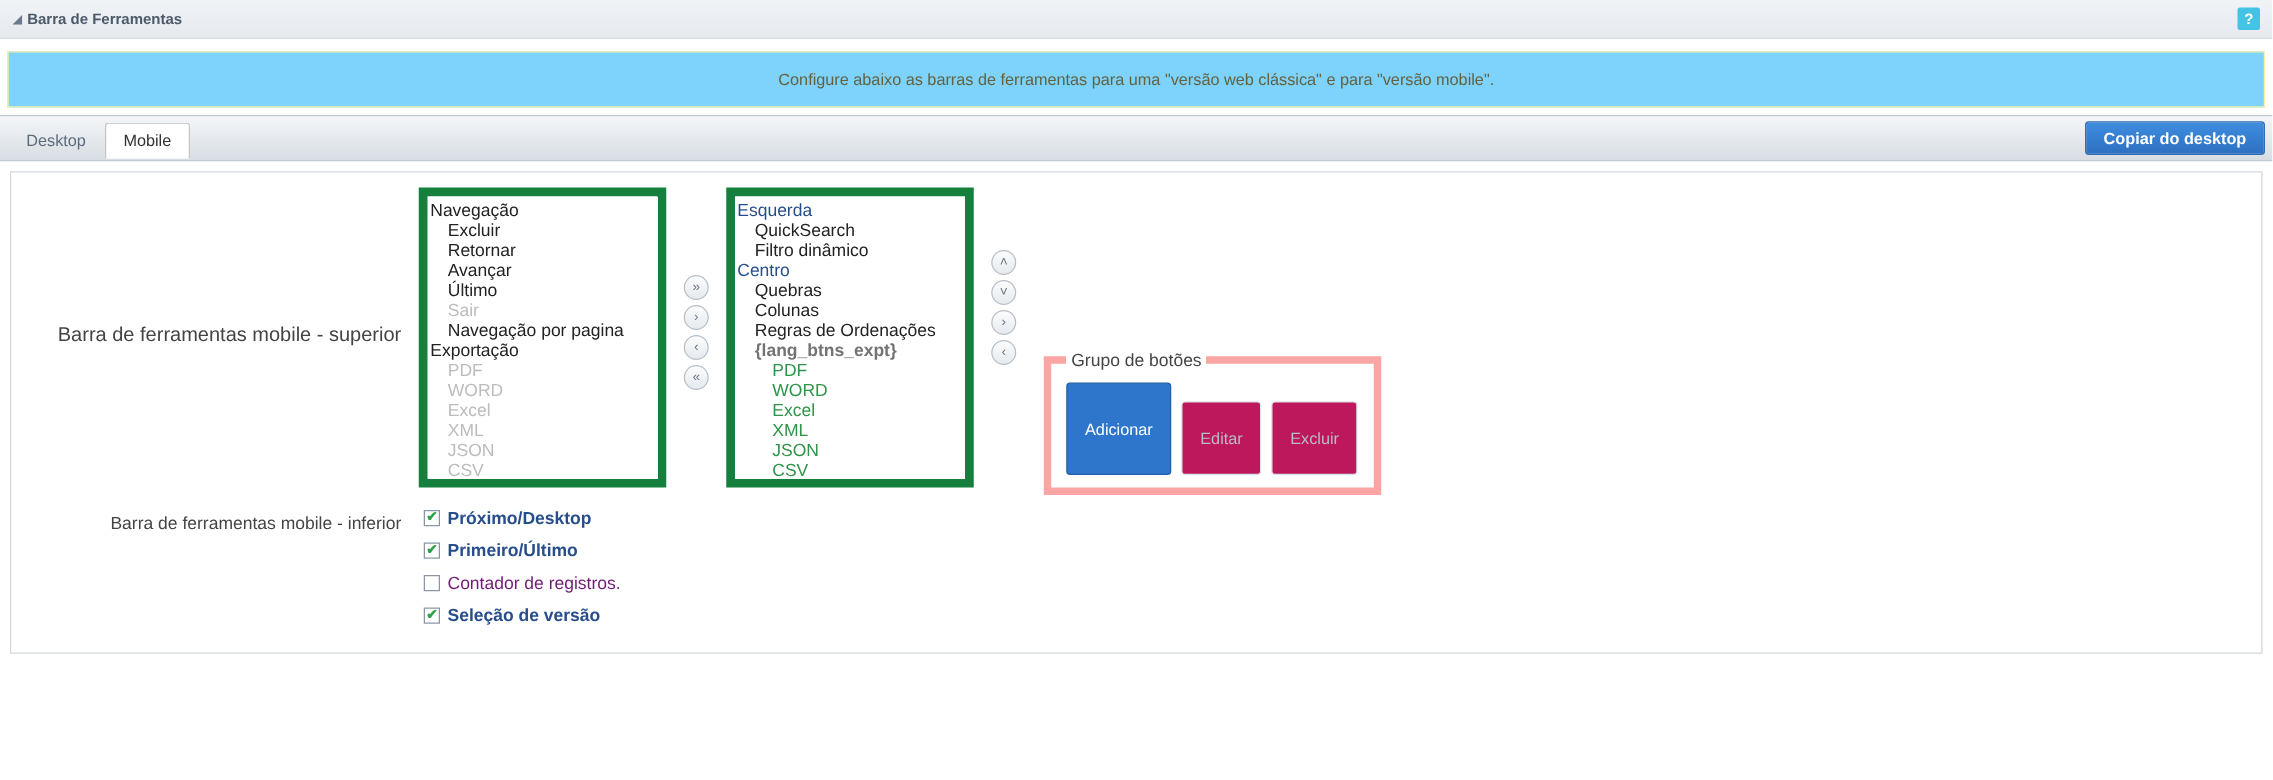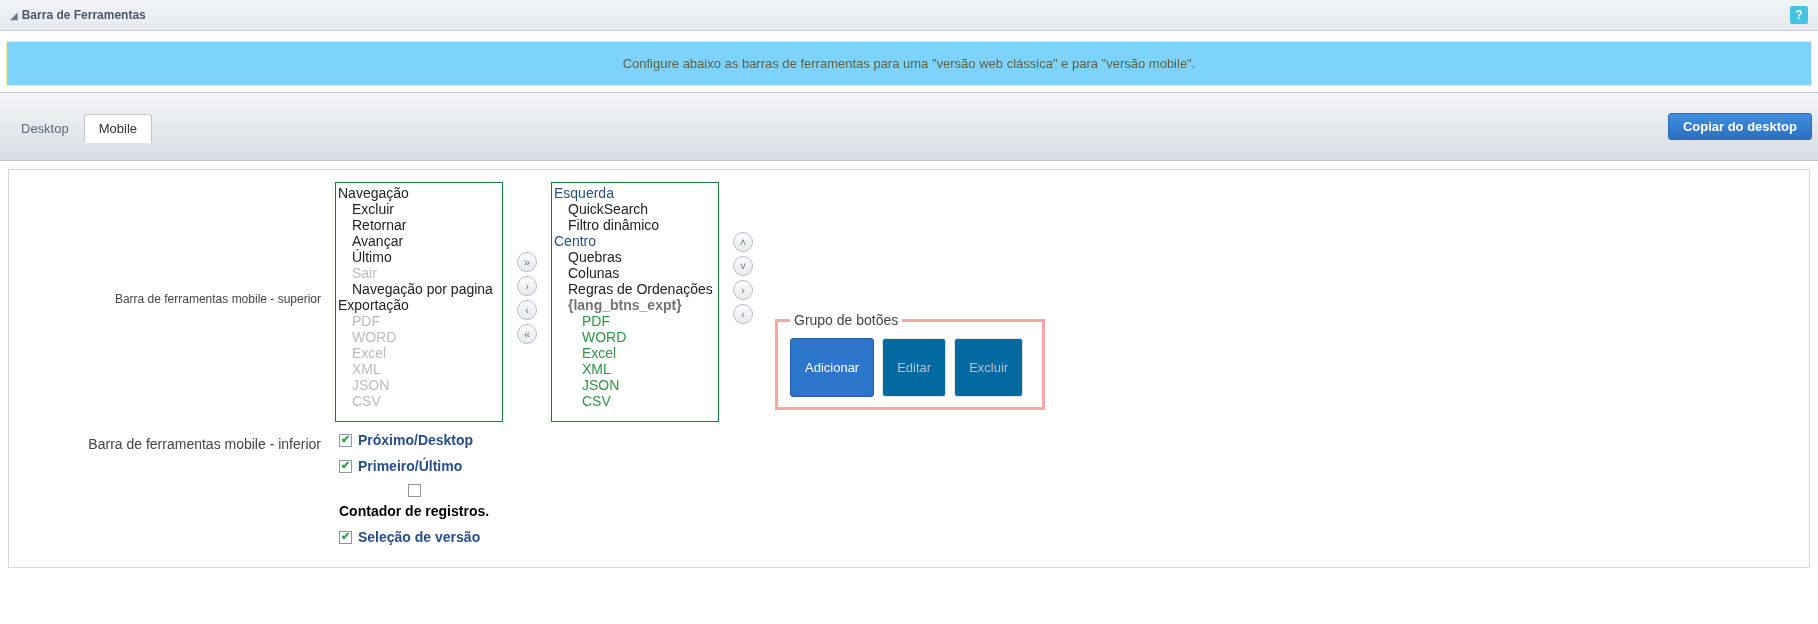--- a/index.html
+++ b/index.html
@@ -7,49 +7,49 @@
   .header-bar { background: linear-gradient(#f0f3f6, #e6eaef); border-bottom: 1px solid #c9d3dc; padding: 6px 10px; display: flex; align-items: center; justify-content: space-between; }
   .header-left { display: flex; align-items: center; gap: 4px; }
   .collapse-arrow { color: #6a7a8b; font-size: 10px; cursor: pointer; }
   .header-title { font-weight: bold; color: #4b5968; }
   .help-btn { width: 18px; height: 18px; background: #44c4e4; color: #fff; border-radius: 2px; display: flex; align-items: center; justify-content: center; font-weight: bold; cursor: pointer; font-size: 12px; }
   .info-banner { background: #7dd3fc; border: 1px solid #f7f0a5; color: #626241; padding: 14px; text-align: center; margin: 10px 6px 6px 6px; font-size: 13px; }
   .tab-row { display: flex; align-items: center; background: linear-gradient(#f4f6f8, #d7dde3); border-top: 1px solid #c0c8d0; border-bottom: 1px solid #c0c8d0; padding: 0 6px; margin-top: 6px; }
   .tab { padding: 6px 14px; cursor: pointer; color: #5c6b7b; font-size: 13px; border: 1px solid transparent; border-bottom: none; margin-top: 2px; }
   .tab.active { background: #fff; border: 1px solid #c5c5c5; border-bottom: 1px solid #fff; border-radius: 3px 3px 0 0; color: #333; position: relative; top: 1px; }
   .tab-spacer { flex: 1; }
-  .copy-btn { background: linear-gradient(#3f8de0, #2d70c0); color: #fff; border: 1px solid #2d6db6; border-radius: 3px; padding: 5px 14px; font-weight: bold; cursor: pointer; font-size: 13px; margin: 20px 0; }
+  .copy-btn { background: linear-gradient(#3f8de0, #2d70c0); color: #fff; border: 1px solid #2d6db6; border-radius: 3px; padding: 5px 14px; font-weight: bold; cursor: pointer; font-size: 13px; margin: 4px 0; }
   .content-panel { border: 1px solid #d3d9df; margin: 8px; padding: 12px; }
   .config-row { display: flex; align-items: flex-start; gap: 14px; margin-bottom: 10px; }
-  .row-label { width: 300px; padding-top: 110px; color: #444; font-size: 12px; text-align: right; }
+  .row-label { width: 300px; padding-top: 110px; color: #444; font-size: 16px; text-align: right; }
   .row-label-inf { width: 300px; padding-top: 4px; color: #444; font-size: 14px; text-align: right; }
-  .listbox { width: 168px; height: 240px; border: 1px solid #15803d; font-size: 14px; overflow-y: scroll; padding: 2px; background: #fff; }
+  .listbox { width: 198px; height: 240px; border: 7px solid #15803d; font-size: 14px; overflow-y: scroll; padding: 2px; background: #fff; }
   .listbox .group { color: #222; }
   .listbox .group.blue { color: #274e8b; }
   .listbox .item { padding-left: 14px; color: #222; }
   .listbox .item.sub { padding-left: 28px; }
   .listbox .item.disabled { color: #bcbcbc; }
   .listbox .item.disabled.sub { padding-left: 14px; }
   .listbox .group.bold-green { color: #737373; font-weight: bold; padding-left: 14px; }
   .listbox .item.green { color: #2f9447; padding-left: 28px; }
   .transfer-btns { display: flex; flex-direction: column; gap: 4px; justify-content: center; align-items: center; padding-top: 70px; }
   .circle-btn { width: 20px; height: 20px; border: 1px solid #b6bec6; border-radius: 50%; background: linear-gradient(#fbfcfd, #e6eaee); display: flex; align-items: center; justify-content: center; cursor: pointer; color: #6b7682; font-size: 11px; line-height: 1; }
   .order-btns { display: flex; flex-direction: column; gap: 4px; padding-top: 50px; }
   .right-panel { flex: 1; padding-left: 8px; }
   .desc-text { color: #555; font-size: 14px; text-align: right; padding-right: 6px; }
-  .fieldset { border: 3px solid #fca5a5; margin-top: 130px; padding: 10px 12px 10px 12px; width: 270px; }
+  .fieldset { border: 6px solid #fca5a5; margin-top: 130px; padding: 10px 12px 10px 12px; width: 270px; }
   .fieldset legend { font-size: 14px; color: #444; padding: 0 4px; }
   .btn-row { display: flex; gap: 8px; }
   .btn { padding: 21px 14px; border-radius: 3px; font-size: 13px; cursor: pointer; border: 1px solid; }
   .btn.primary { background: #2d76cc; color: #fff; border-color: #235fa7; }
-  .btn.disabled { background: #0369a1; color: #b8bec5; border-color: #dde2e7; cursor: default; }
+  .btn.disabled { background: #be185d; color: #b8bec5; border-color: #dde2e7; cursor: default; margin-top: 15px; }
   .check-list { display: flex; flex-direction: column; gap: 10px; padding-left: 4px; }
   .check-item { display: flex; align-items: center; gap: 6px; font-size: 14px; }
   .check-item.checked { color: #274e8b; font-weight: bold; }
-  .check-item.unchecked { color: #000000; font-weight: bold; flex-direction: column; }
+  .check-item.unchecked { color: #701a75; font-weight: normal; }
   .checkbox { width: 13px; height: 13px; border: 1px solid #8a98a6; display: inline-flex; align-items: center; justify-content: center; background: #fff; position: relative; }
   .checkbox.checked::after { content: "✔"; color: #2fa14a; font-size: 11px; position: absolute; top: -2px; left: 1px; }
 </style>
 </head>
 <body>
 
 <div class="header-bar">
   <div class="header-left">
     <span class="collapse-arrow">◢</span>
     <span class="header-title">Barra de Ferramentas</span>

